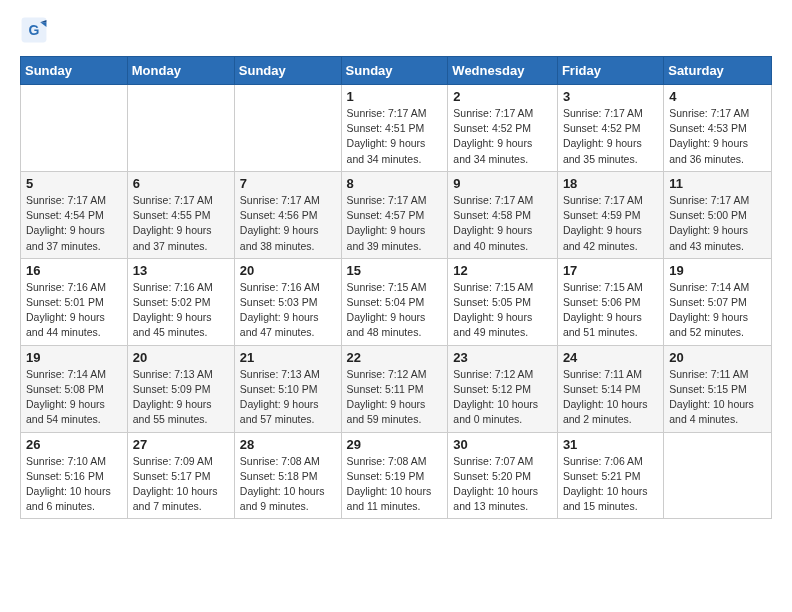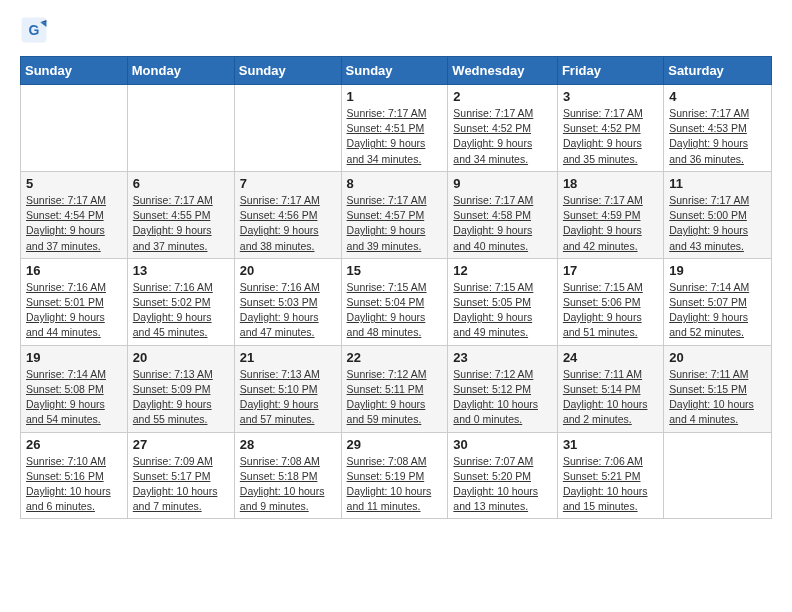--- a/index.html
+++ b/index.html
@@ -77,21 +77,20 @@
     .day-number {
       font-size: 13px;
       font-weight: bold;
       color: #222;
       margin-bottom: 2px;
     }
     .day-info {
       font-size: 10.5px;
       color: #333;
       line-height: 1.45;
-      text-decoration: underline;
     }
     .empty-cell {
       background: #fff !important;
     }
     .calendar tr:nth-child(even) .empty-cell {
       background: #f5f5f5 !important;
     }
   </style>
 </head>
 <body>

